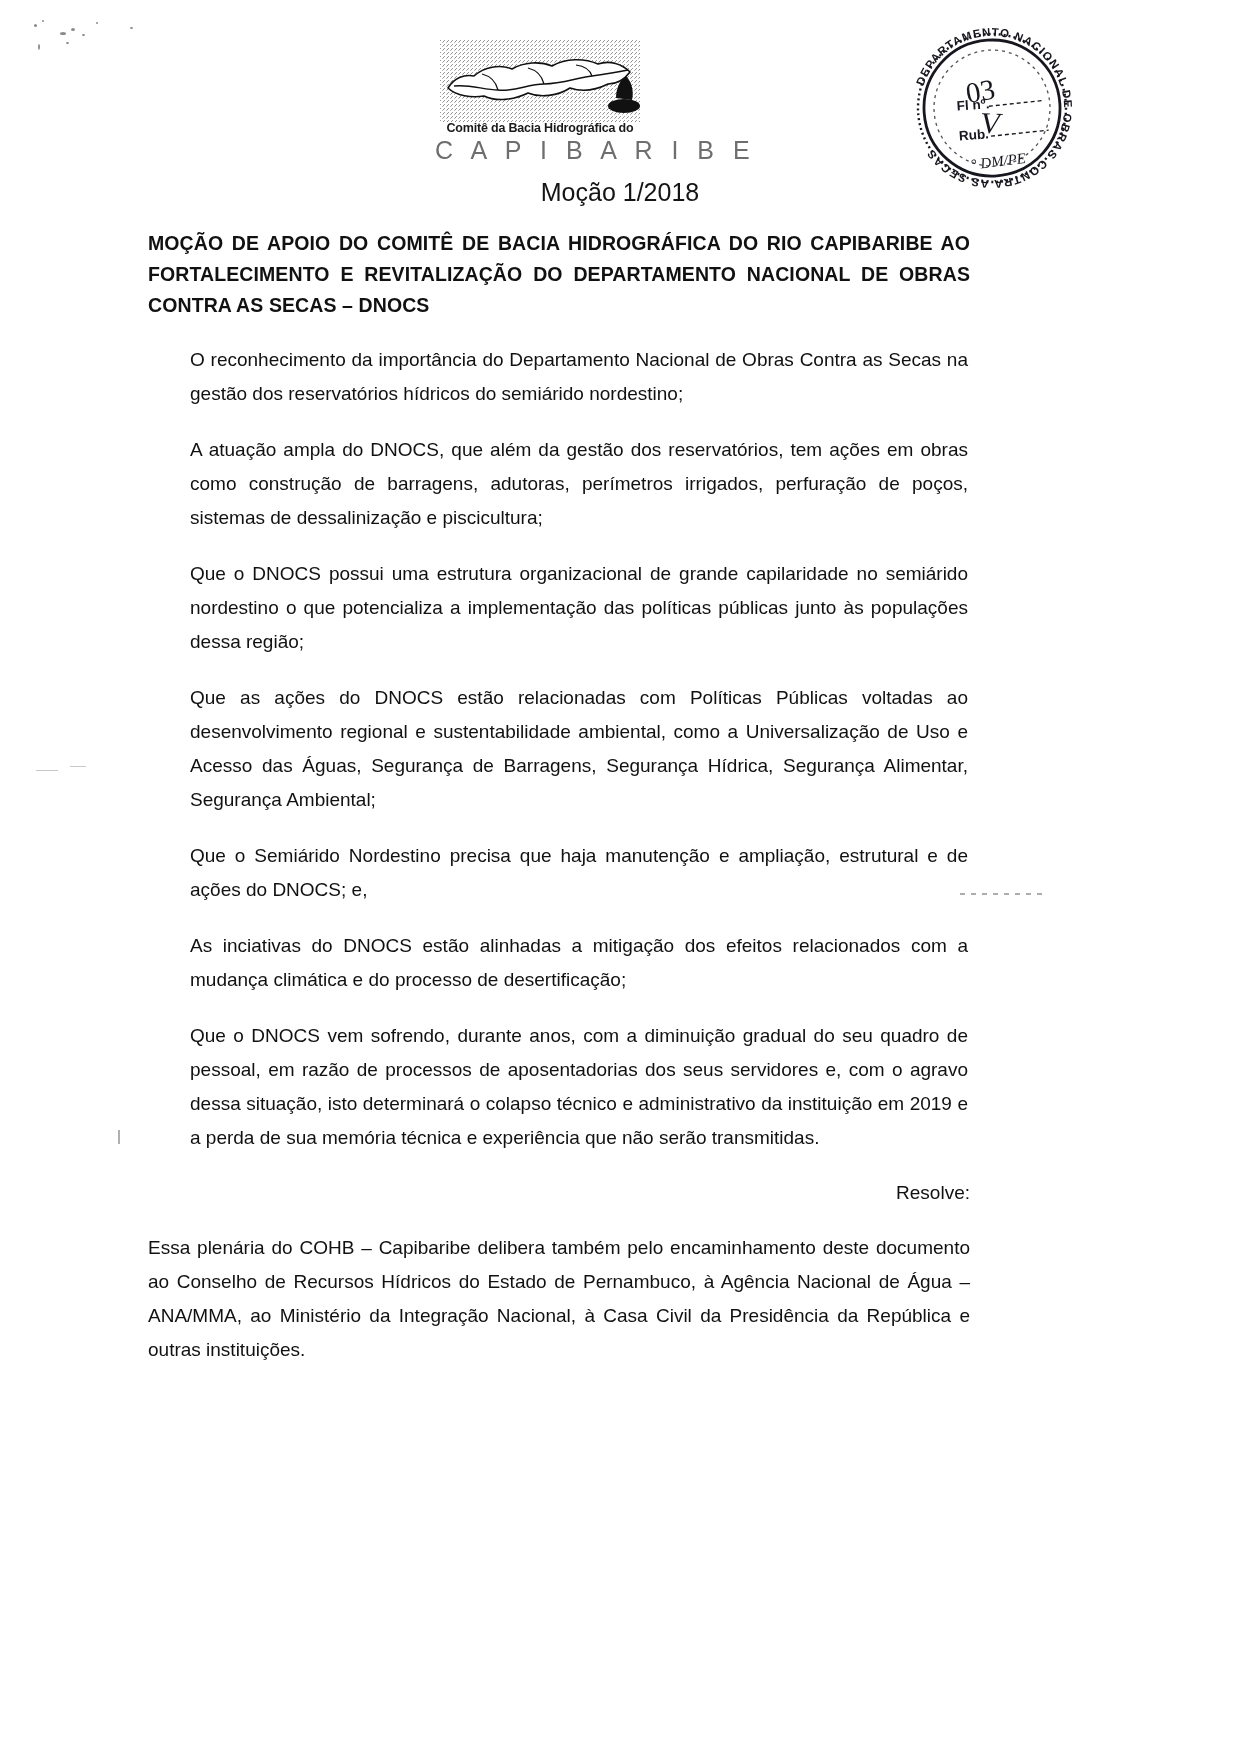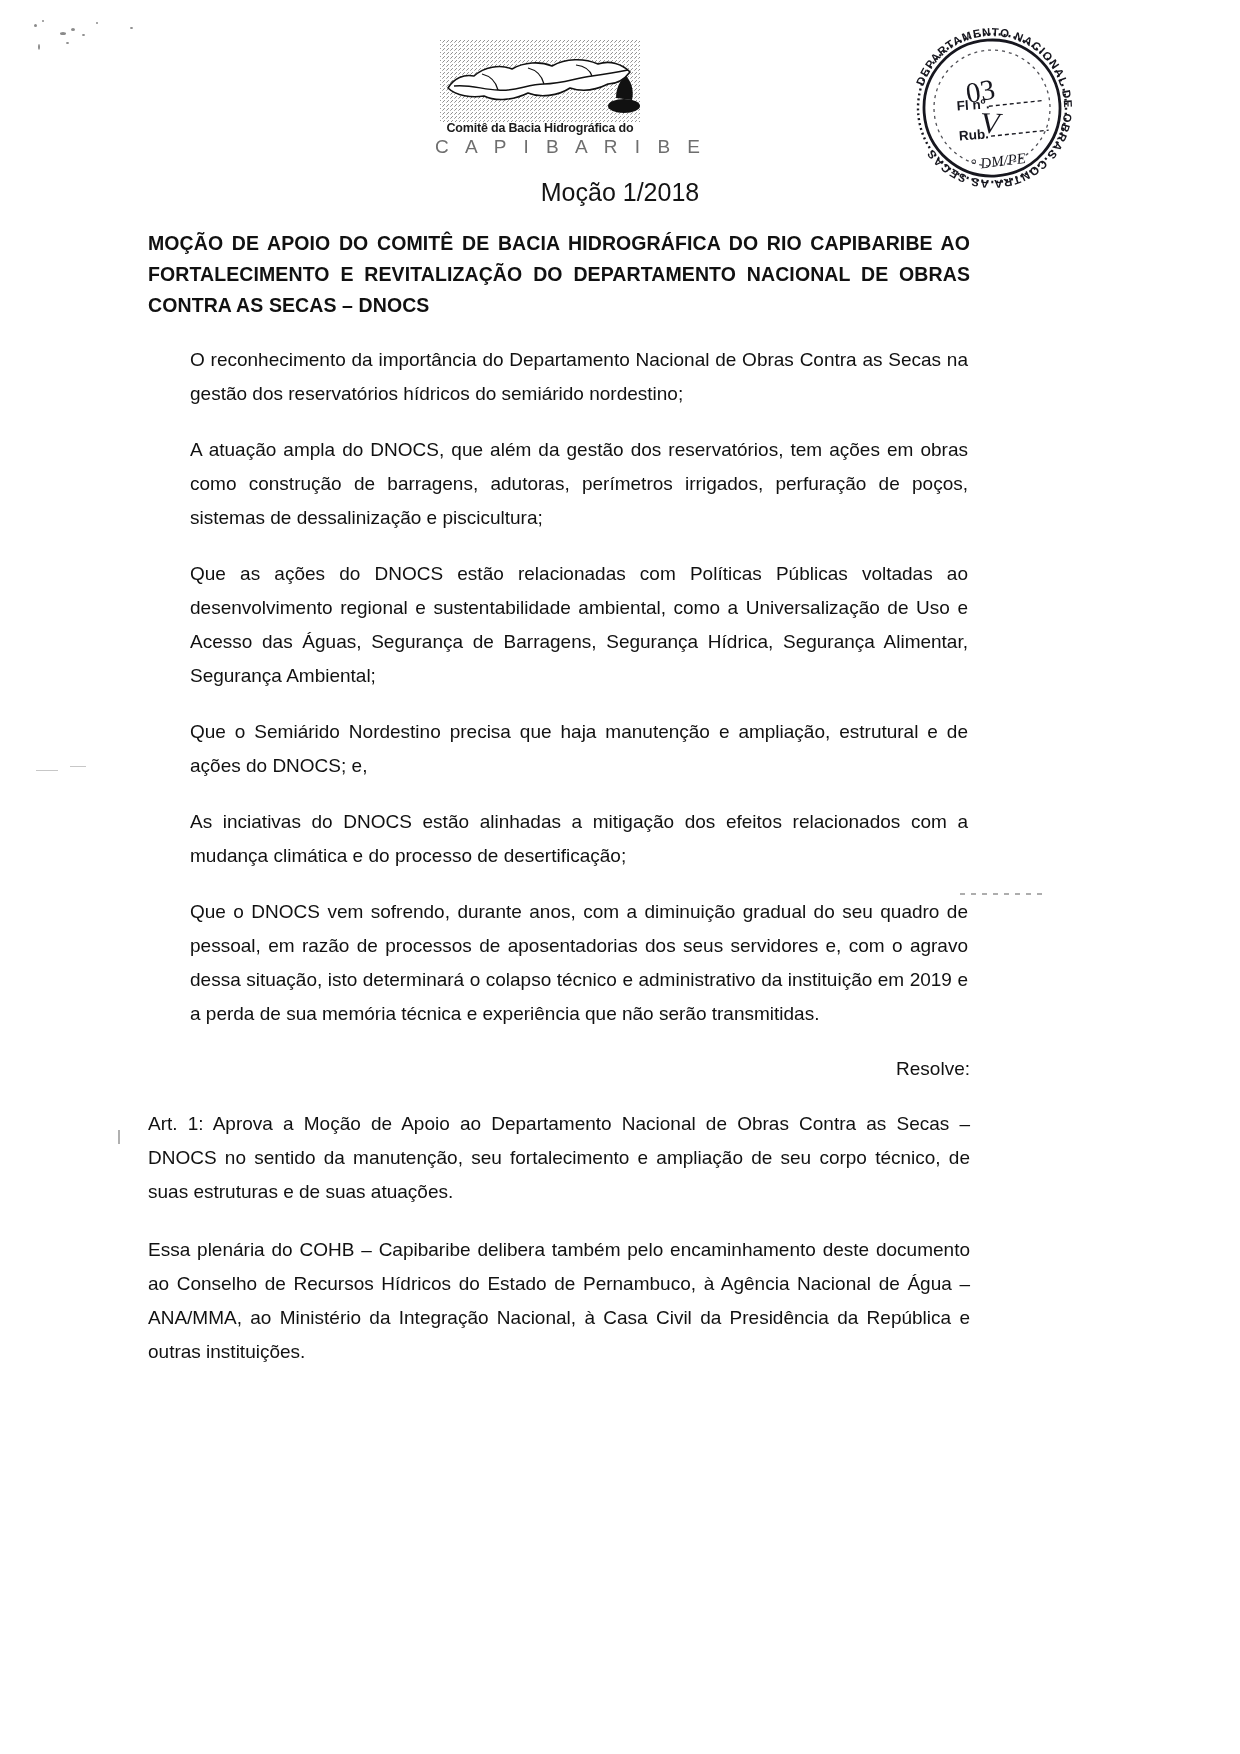--- a/index.html
+++ b/index.html
@@ -57,21 +57,21 @@
     font-family: "Liberation Sans", sans-serif;
     font-size: 12.5px;
     font-weight: bold;
     color: #1a1a1a;
     letter-spacing: -0.2px;
     margin-top: -1px;
     white-space: nowrap;
   }
   .logo-wordmark {
     font-family: "Liberation Sans", sans-serif;
-    font-size: 19px;
+    font-size: 25px;
     letter-spacing: 6px;
     color: #6e6e6e;
     margin-top: 1px;
     white-space: nowrap;
   }
 
   
   .stamp {
     position: absolute;
     left: 905px;
@@ -249,28 +249,28 @@
   <div class="doc-title">Moção 1/2018</div>
 
   <div class="content">
 
     <p class="heading-para">MOÇÃO DE APOIO DO COMITÊ DE BACIA HIDROGRÁFICA DO RIO CAPIBARIBE AO FORTALECIMENTO E REVITALIZAÇÃO DO DEPARTAMENTO NACIONAL DE OBRAS CONTRA AS SECAS – DNOCS</p>
 
 
     <div class="considerandos">
       <p class="considerando">O reconhecimento da importância do Departamento Nacional de Obras Contra as Secas na gestão dos reservatórios hídricos do semiárido nordestino;</p>
       <p class="considerando">A atuação ampla do DNOCS, que além da gestão dos reservatórios, tem ações em obras como construção de barragens, adutoras, perímetros irrigados, perfuração de poços, sistemas de dessalinização e piscicultura;</p>
+      <p class="considerando">Que o DNOCS possui uma estrutura organizacional de grande capilaridade no semiárido nordestino o que potencializa a implementação das políticas públicas junto às populações dessa região;</p>
       <p class="considerando">Que as ações do DNOCS estão relacionadas com Políticas Públicas voltadas ao desenvolvimento regional e sustentabilidade ambiental, como a Universalização de Uso e Acesso das Águas, Segurança de Barragens, Segurança Hídrica, Segurança Alimentar, Segurança Ambiental;</p>
       <p class="considerando">Que o Semiárido Nordestino precisa que haja  manutenção e ampliação, estrutural e de ações do DNOCS; e,</p>
       <p class="considerando">As inciativas do DNOCS estão alinhadas a mitigação dos efeitos relacionados com a mudança climática e do processo de desertificação;</p>
       <p class="considerando">Que o DNOCS vem sofrendo, durante anos, com a diminuição gradual  do seu quadro de pessoal, em razão de processos de aposentadorias dos seus servidores e, com o agravo dessa situação, isto determinará o colapso técnico e administrativo da instituição em 2019 e a perda de sua memória técnica  e experiência que não serão transmitidas.</p>
     </div>
 
     <p class="resolve-label">Resolve:</p>
 
-    <p class="closing-para">Art. 1: Aprova a Moção de Apoio ao Departamento Nacional de Obras Contra as Secas – DNOCS no sentido da manutenção, seu fortalecimento e ampliação de seu corpo técnico, de suas estruturas e de suas atuações.</p>
 
     <p class="closing-para">Essa plenária do COHB – Capibaribe delibera também pelo encaminhamento deste documento ao Conselho de Recursos Hídricos do Estado de Pernambuco, à Agência Nacional de Água – ANA/MMA, ao Ministério da Integração Nacional, à Casa Civil da Presidência da República e outras instituições.</p>
   </div>
 
   <span class="dotline" style="left:960px; top:893px; width:82px;"></span>
 
 </div>
 
 </body></html>

